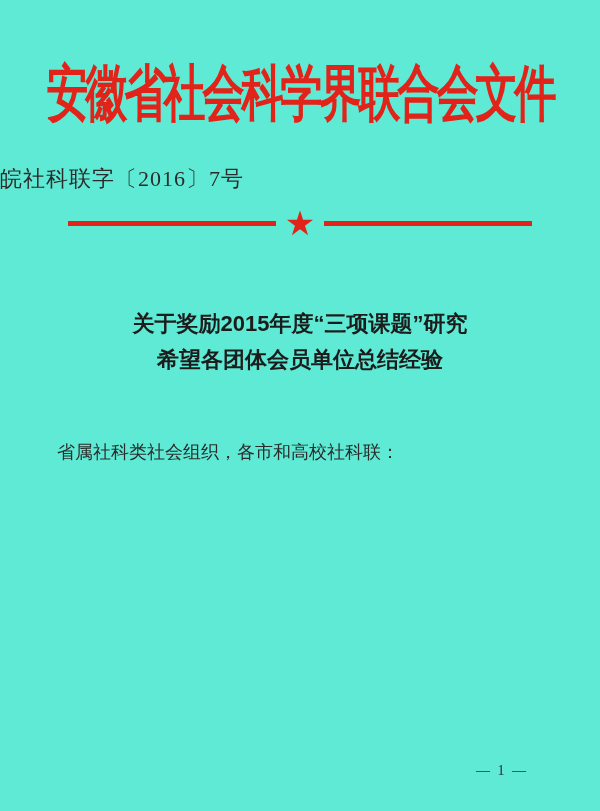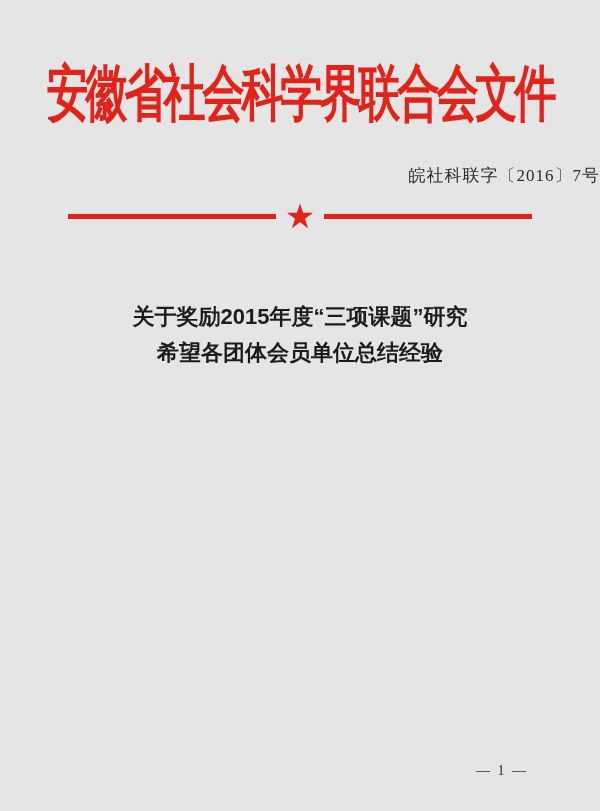--- a/index.html
+++ b/index.html
@@ -5,44 +5,44 @@
   html, body {
     margin: 0;
     padding: 0;
     background: #ffffff;
   }
   .page {
     position: relative;
     width: 600px;
     height: 811px;
     margin: 0 auto;
-    background: #e5e5e5;
+    background: #5eead4;
     overflow: hidden;
     font-family: "Liberation Serif", serif;
   }
   
   .red-header {
     margin-top: 62px;
     text-align: center;
     color: #e2231a;
     font-family: "Liberation Serif", serif;
     font-weight: bold;
     font-size: 42px;
     line-height: 1.05;
     letter-spacing: -3px;
     transform: scaleY(1.45);
     transform-origin: center top;
     white-space: nowrap;
   }
   
   .doc-number {
     margin-top: 58px;
-    text-align: right;
+    text-align: left;
     color: #2b2b2b;
-    font-size: 17px;
+    font-size: 22px;
     letter-spacing: 1px;
     font-family: "Liberation Serif", serif;
   }
   
   .divider {
     display: flex;
     align-items: center;
     margin: 12px 68px 0 68px;
   }
   .divider .bar {
@@ -107,17 +107,18 @@
     <div class="star">★</div>
     <div class="bar"></div>
   </div>
 
   <div class="doc-title">
     <div>关于奖励2015年度“三项课题”研究</div>
     <div>希望各团体会员单位总结经验</div>
   </div>
 
   <div class="body-text">
+    <p>省属社科类社会组织，各市和高校社科联：</p>
   </div>
 
   <div class="page-number">— 1 —</div>
 
 </div>
 
 </body></html>

